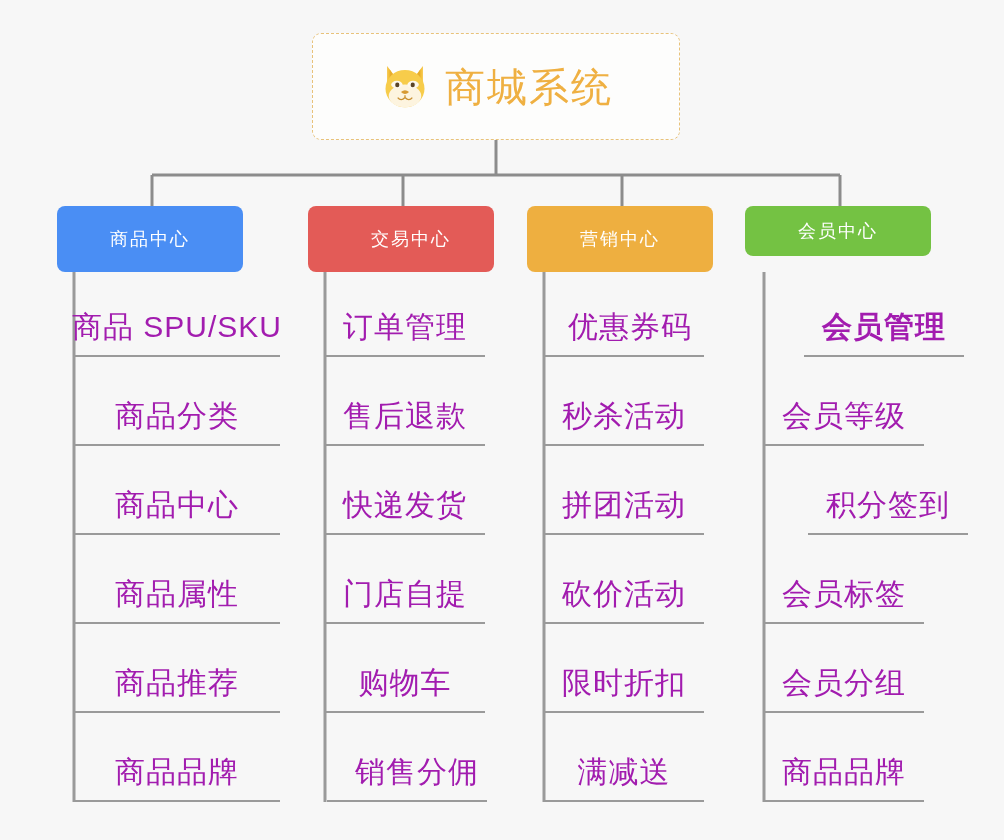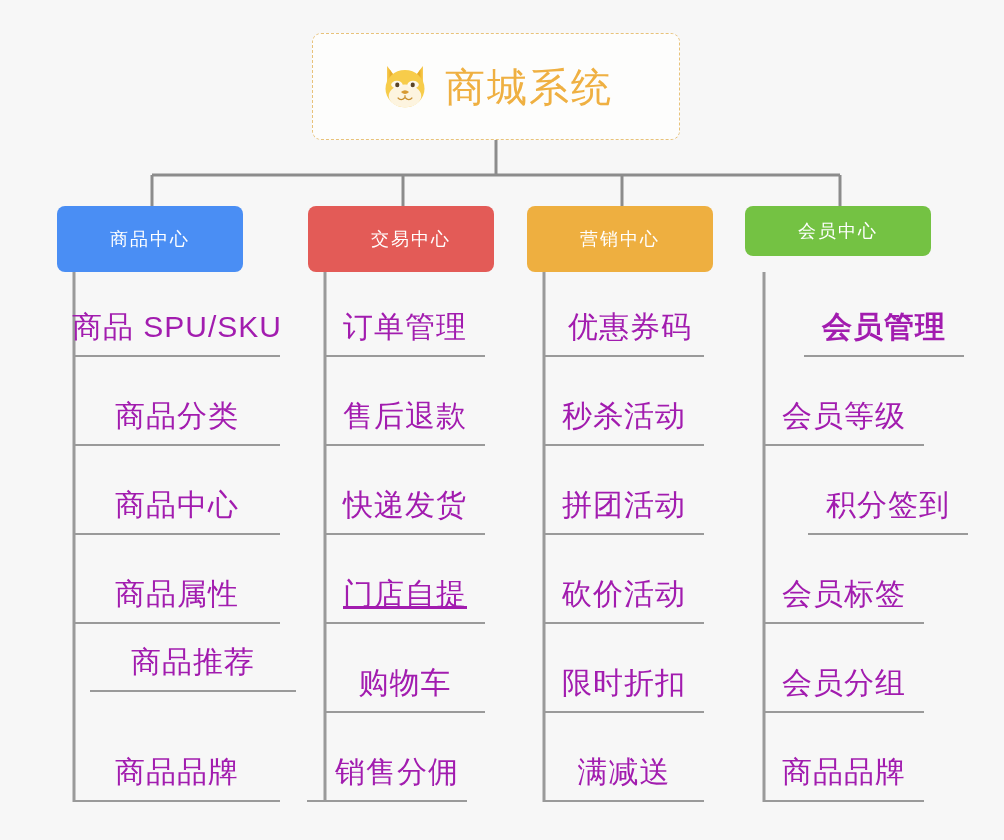--- a/index.html
+++ b/index.html
@@ -126,29 +126,29 @@
     </svg>
     <div class="root-title">商城系统</div>
   </div>
 
   <div id="branches">
       <div class="cat-header" style="left: 57px; top: 206px; width: 186px; height: 66px; background: rgb(74, 142, 244);">商品中心</div>
       <div class="leaf-item" style="left: 74px; top: 297px; width: 206px; height: 60px; border-bottom-color: rgb(154, 154, 154);">商品 SPU/SKU</div>
       <div class="leaf-item" style="left: 74px; top: 386px; width: 206px; height: 60px; border-bottom-color: rgb(154, 154, 154);">商品分类</div>
       <div class="leaf-item" style="left: 74px; top: 475px; width: 206px; height: 60px; border-bottom-color: rgb(154, 154, 154);">商品中心</div>
       <div class="leaf-item" style="left: 74px; top: 564px; width: 206px; height: 60px; border-bottom-color: rgb(154, 154, 154); font-family: Liberation Serif, serif;">商品属性</div>
-      <div class="leaf-item" style="left: 74px; top: 632px; width: 206px; height: 60px; border-bottom-color: rgb(154, 154, 154); margin-left: 16px;">商品推荐</div>
+      <div class="leaf-item" style="left: 74px; top: 653px; width: 206px; height: 60px; border-bottom-color: rgb(154, 154, 154);">商品推荐</div>
       <div class="leaf-item" style="left: 74px; top: 742px; width: 206px; height: 60px; border-bottom-color: rgb(154, 154, 154);">商品品牌</div>
       <div class="cat-header" style="left: 308px; top: 206px; width: 186px; height: 66px; background: rgb(227, 91, 87); padding-left: 20px;">交易中心</div>
       <div class="leaf-item" style="left: 325px; top: 297px; width: 160px; height: 60px; border-bottom-color: rgb(154, 154, 154);">订单管理</div>
       <div class="leaf-item" style="left: 325px; top: 386px; width: 160px; height: 60px; border-bottom-color: rgb(154, 154, 154);">售后退款</div>
       <div class="leaf-item" style="left: 325px; top: 475px; width: 160px; height: 60px; border-bottom-color: rgb(154, 154, 154);">快递发货</div>
-      <div class="leaf-item" style="left: 325px; top: 564px; width: 160px; height: 60px; border-bottom-color: rgb(154, 154, 154); text-decoration: underline;">门店自提</div>
+      <div class="leaf-item" style="left: 325px; top: 564px; width: 160px; height: 60px; border-bottom-color: rgb(154, 154, 154);">门店自提</div>
       <div class="leaf-item" style="left: 325px; top: 653px; width: 160px; height: 60px; border-bottom-color: rgb(154, 154, 154);">购物车</div>
-      <div class="leaf-item" style="left: 307px; top: 742px; width: 160px; height: 60px; border-bottom-color: rgb(154, 154, 154); padding-left: 20px;">销售分佣</div>
+      <div class="leaf-item" style="left: 327px; top: 742px; width: 160px; height: 60px; border-bottom-color: rgb(154, 154, 154); padding-left: 20px;">销售分佣</div>
       <div class="cat-header" style="left: 527px; top: 206px; width: 186px; height: 66px; background: rgb(238, 175, 64);">营销中心</div>
       <div class="leaf-item" style="left: 544px; top: 297px; width: 160px; height: 60px; border-bottom-color: rgb(154, 154, 154); padding-left: 12px;">优惠券码</div>
       <div class="leaf-item" style="left: 544px; top: 386px; width: 160px; height: 60px; border-bottom-color: rgb(154, 154, 154);">秒杀活动</div>
       <div class="leaf-item" style="left: 544px; top: 475px; width: 160px; height: 60px; border-bottom-color: rgb(154, 154, 154);">拼团活动</div>
       <div class="leaf-item" style="left: 544px; top: 564px; width: 160px; height: 60px; border-bottom-color: rgb(154, 154, 154);">砍价活动</div>
       <div class="leaf-item" style="left: 544px; top: 653px; width: 160px; height: 60px; border-bottom-color: rgb(154, 154, 154);">限时折扣</div>
       <div class="leaf-item" style="left: 544px; top: 742px; width: 160px; height: 60px; border-bottom-color: rgb(154, 154, 154);">满减送</div>
       <div class="cat-header" style="left: 745px; top: 206px; width: 186px; height: 50px; background: rgb(116, 194, 67);">会员中心</div>
       <div class="leaf-item" style="left: 804px; top: 297px; width: 160px; height: 60px; border-bottom-color: rgb(154, 154, 154); font-weight: bold;">会员管理</div>
       <div class="leaf-item" style="left: 764px; top: 386px; width: 160px; height: 60px; border-bottom-color: rgb(154, 154, 154);">会员等级</div>

